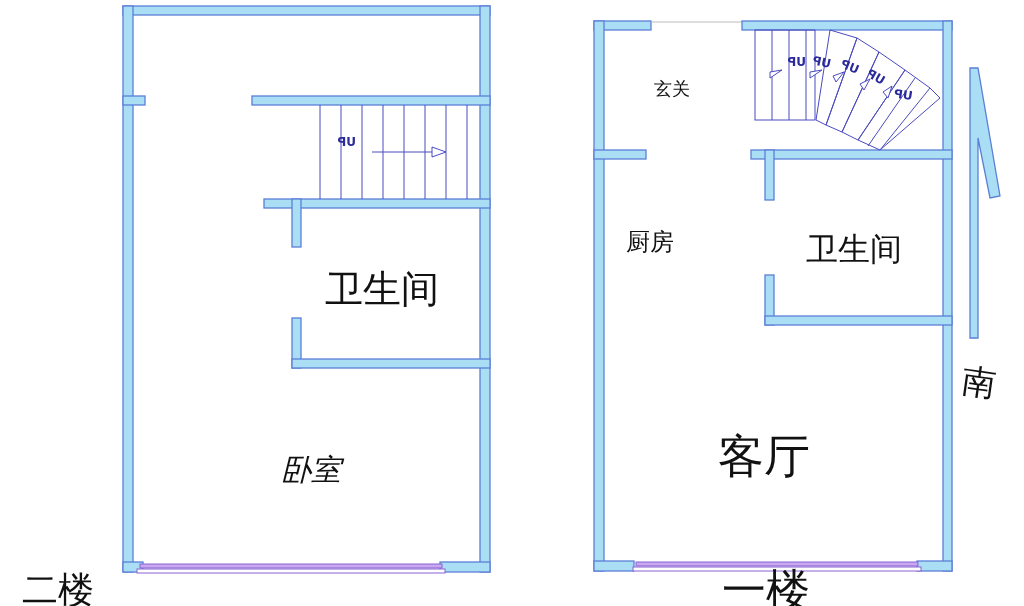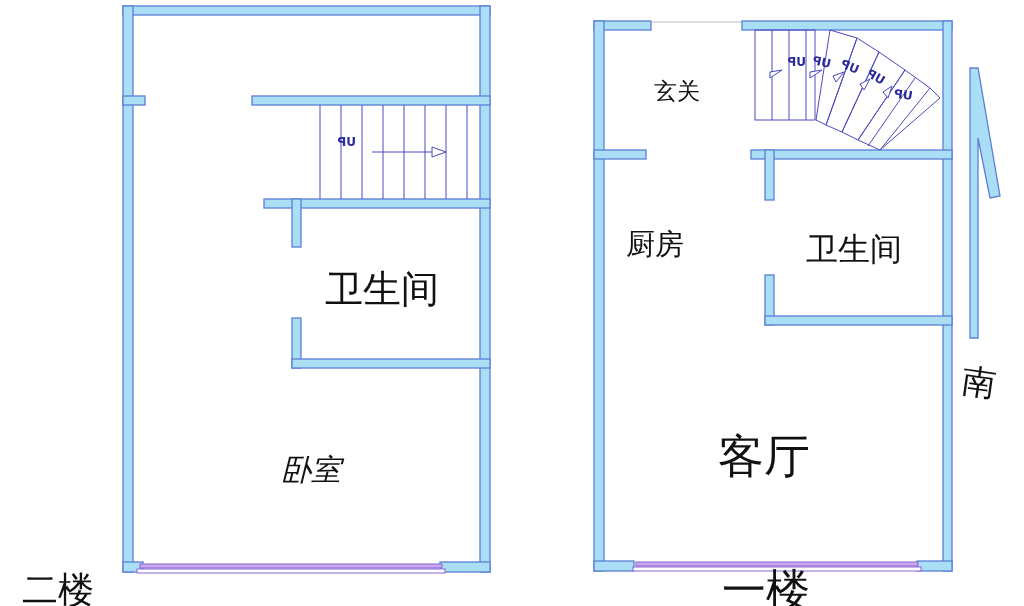--- a/index.html
+++ b/index.html
@@ -115,19 +115,19 @@
 
   <g>
     <polygon points="970,68 978,68 1000,196 990,198 978,138 978,338 970,338" fill="#a9def5" stroke="#5b7fd6" stroke-width="1.3"></polygon>
   </g>
 </svg>
 
 <div class="lbl" style="left:325px; top:270px; font-size:38px;">卫生间</div>
 <div class="lbl" style="left:281px; top:455px; font-size:30px;font-style:italic;">卧室</div>
 <div class="lbl" style="left:22px; top:528px; font-size:36px;margin-top:44px;">二楼</div>
 
-<div class="lbl" style="left:654px; top:80px; font-size:23px;">玄关</div>
-<div class="lbl" style="left:626px; top:230px; font-size:29px;">厨房</div>
+<div class="lbl" style="left:654px; top:80px; font-size:18px;">玄关</div>
+<div class="lbl" style="left:626px; top:230px; font-size:24px;">厨房</div>
 <div class="lbl" style="left:806px; top:233px; font-size:32px;">卫生间</div>
 <div class="lbl" style="left:718px; top:433px; font-size:46px;text-align:center;">客厅</div>
 <div class="lbl" style="left:722px; top:568px; font-size:44px;">一楼</div>
 
 <div class="lbl" style="left:962px; top:365px; font-size:34px; transform:rotate(8deg);">南</div>
 
 </body></html>

